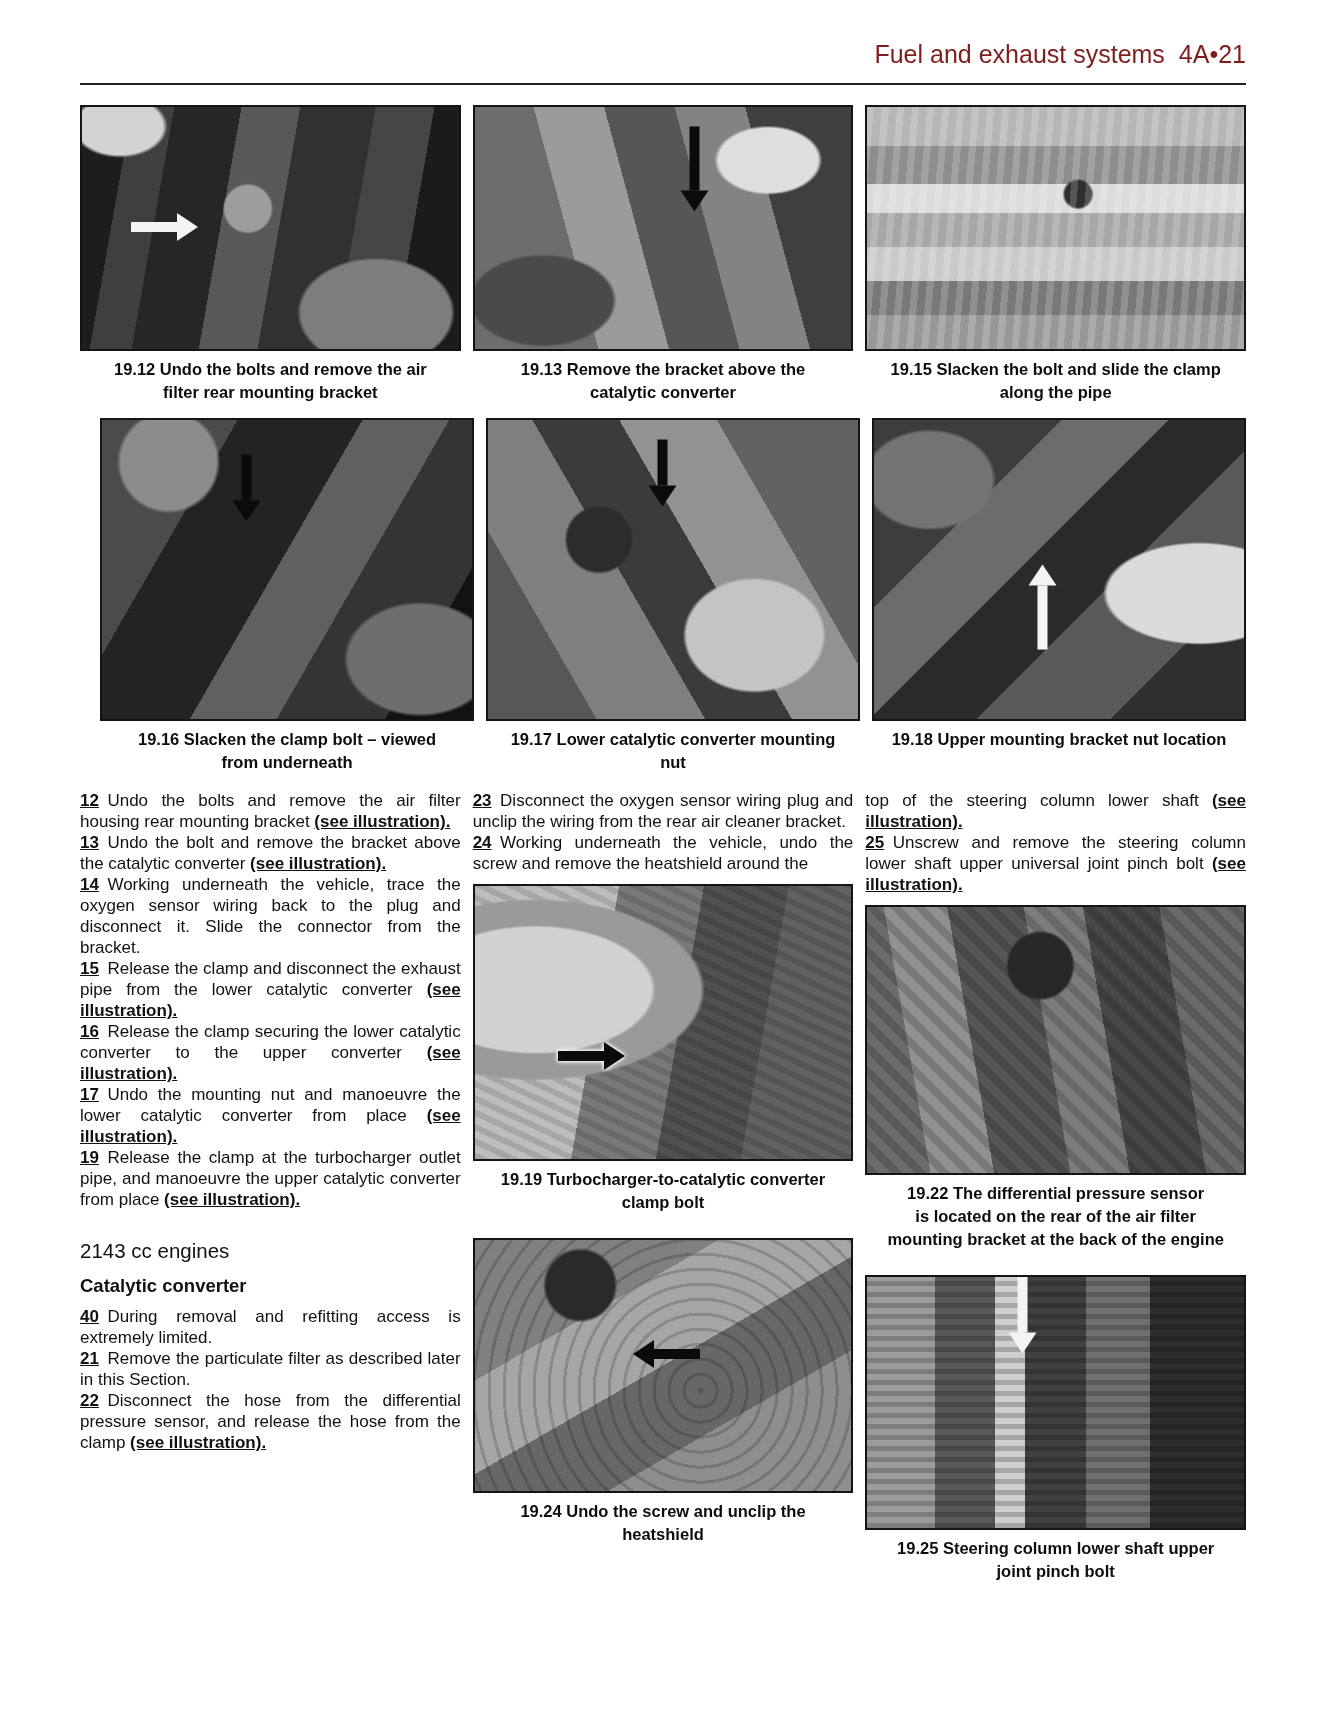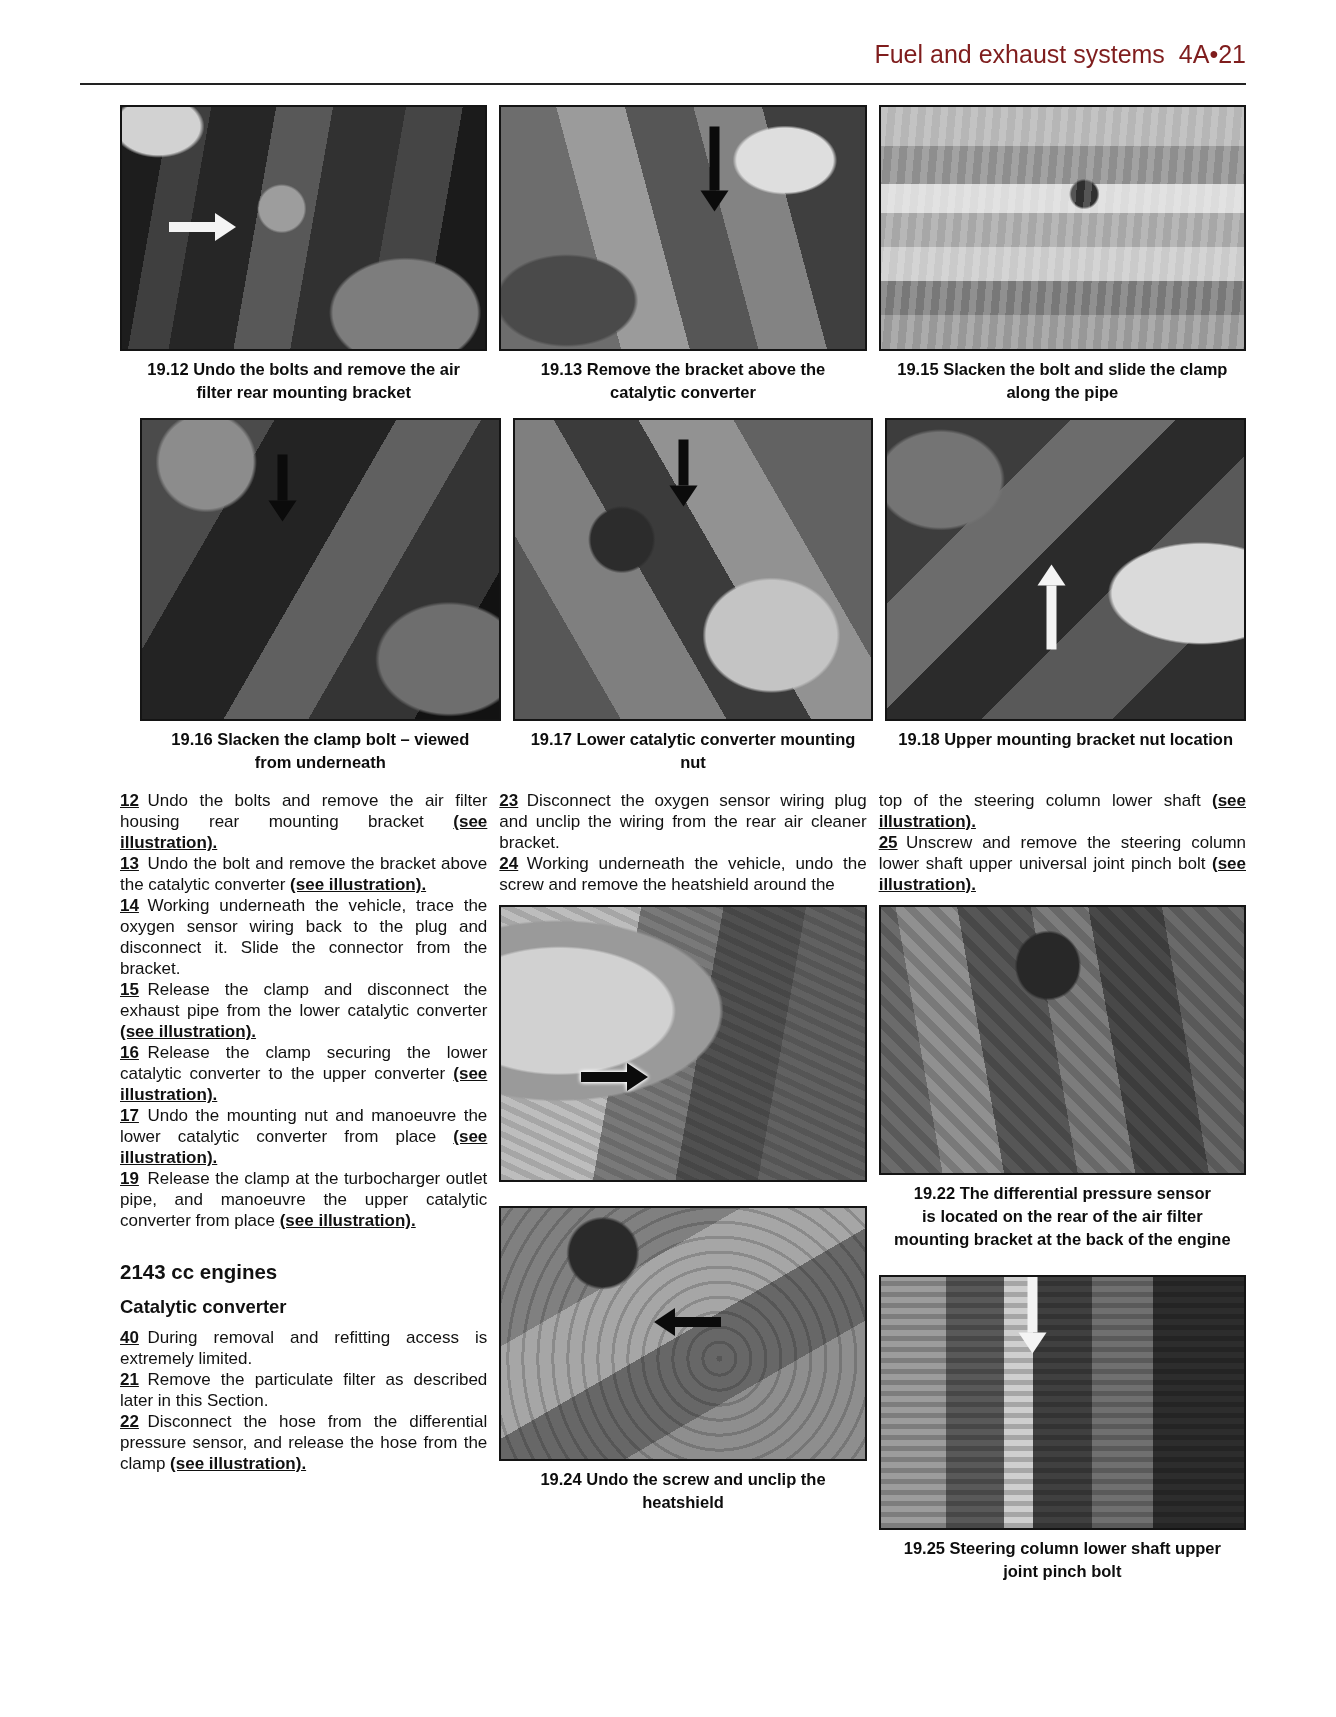--- a/index.html
+++ b/index.html
@@ -18,21 +18,20 @@
     display:flex; justify-content:flex-end; align-items:baseline;
     gap:14px; font-size:25px; color:#7f1d1d;
     padding-bottom:14px;
   }
   .header-rule { border-bottom:2px solid #222; margin-bottom:20px; }
 
   
   .grid3 {
     display:grid; grid-template-columns:repeat(3,1fr);
     column-gap:12px;
-    margin-left:40px;
   }
   .fig { display:block; }
   .photo {
     position:relative; border:2px solid #141414; overflow:hidden;
     width:100%; background-color:#6a6a6a;
   }
   .h246{height:246px} .h303{height:303px} .h277{height:277px} .h270{height:270px} .h255{height:255px}
   .caption {
     font-weight:bold; font-size:16.5px; line-height:23px;
     text-align:center; white-space:pre-line; margin-top:7px;
@@ -40,21 +39,21 @@
   }
   .row1 { margin-bottom:14px; }
   .row2 { margin-bottom:16px;padding-left:20px; }
 
   
   .text-section { margin-top:6px; }
   .col { font-size:17px; line-height:21px; text-align:justify; }
   .para { margin:0; }
   .para b { font-weight:bold;text-decoration:underline; }
   .section-heading {
-    font-size:20.5px; font-weight:bold; margin-top:30px; margin-bottom:14px; text-align:left;
+    font-size:20.5px; font-weight:normal; margin-top:30px; margin-bottom:14px; text-align:left;
   }
   .sub-heading {
     font-size:18.5px; font-weight:bold; margin-bottom:10px; text-align:left;
   }
   .fig-mid1 { margin-top:10px; }
   .fig-mid2 { margin-top:24px; }
 
   
   .arrow { position:absolute; display:flex; align-items:center; z-index:3; }
   .arrow .shaft { height:10px; width:46px; }
@@ -225,20 +224,22 @@
           <p class="para"><b>23</b> Disconnect the oxygen sensor wiring plug and unclip the wiring from the rear air cleaner bracket.</p>
           <p class="para"><b>24</b> Working underneath the vehicle, undo the screw and remove the heatshield around the</p>
         </div>
       <figure class="fig fig-mid1">
         <div class="photo ph-1919 h277">
           <div class="arrow black outlined arr-1919">
               <div class="shaft"></div>
               <div class="head"></div>
             </div>
         </div>
+        <figcaption class="caption">19.19 Turbocharger-to-catalytic converter
+clamp bolt</figcaption>
       </figure>
       <figure class="fig fig-mid2">
         <div class="photo ph-1924 h255">
           <div class="arrow black left arr-1924">
               <div class="shaft"></div>
               <div class="head"></div>
             </div>
         </div>
         <figcaption class="caption">19.24 Undo the screw and unclip the
 heatshield</figcaption>

